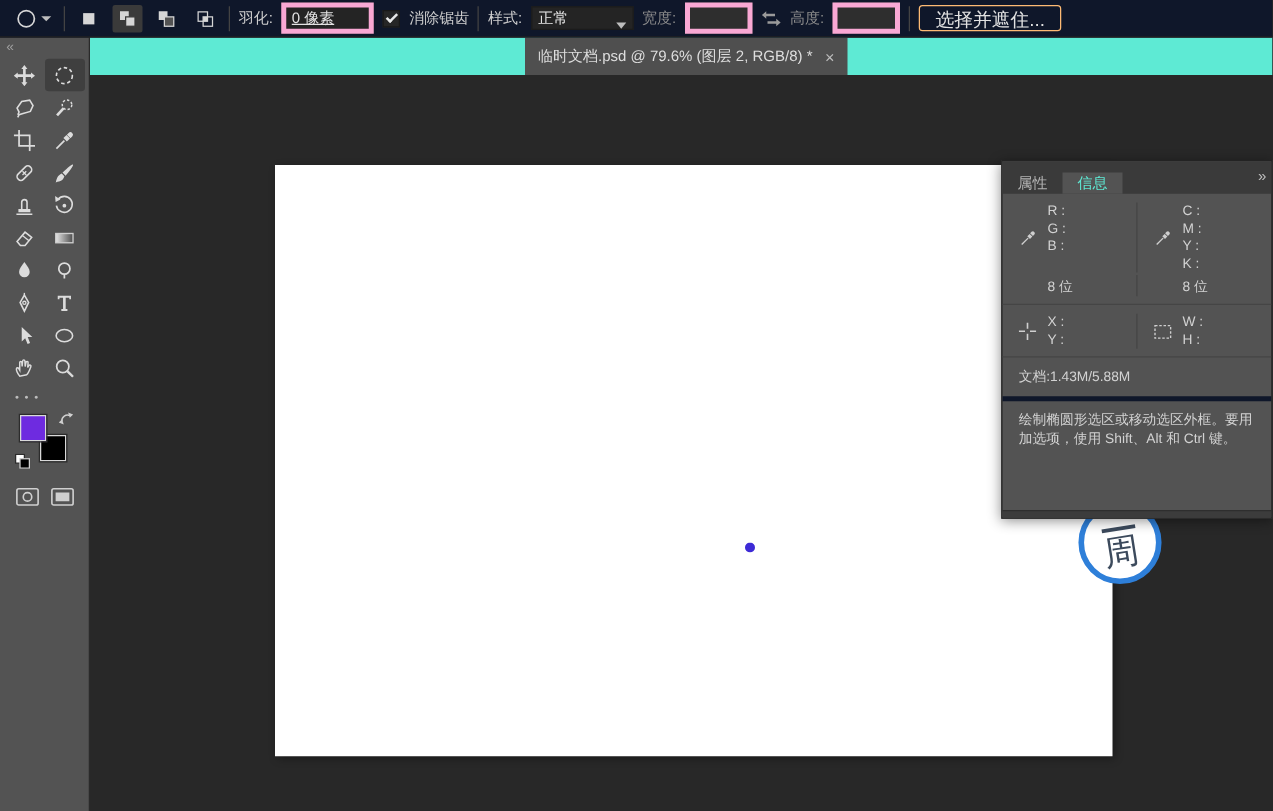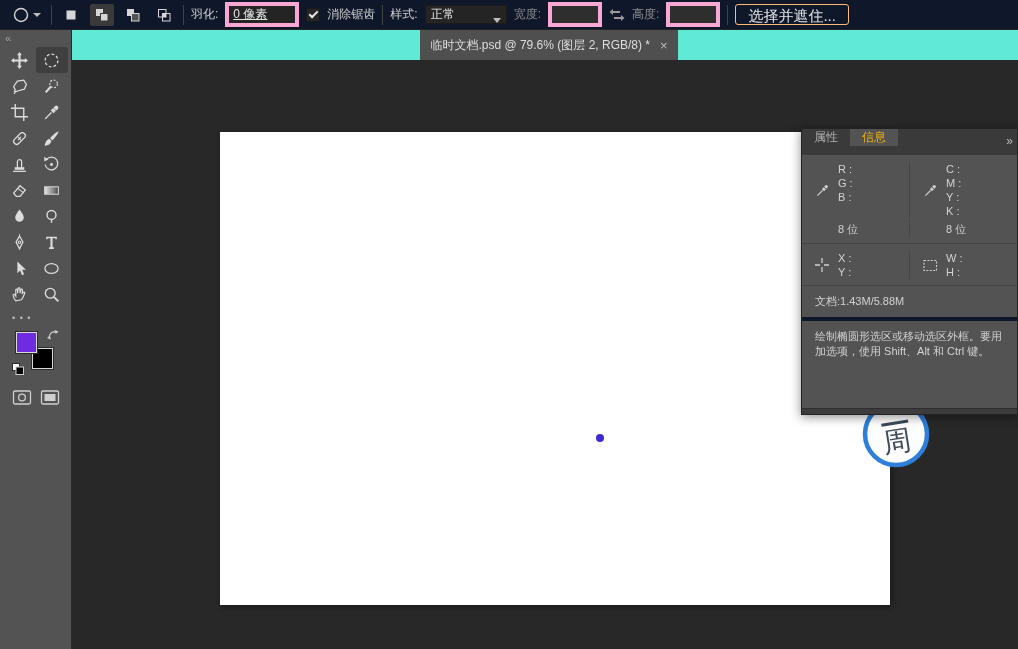--- a/index.html
+++ b/index.html
@@ -80,23 +80,23 @@
   }
   .paint-dot{position:absolute;left:376px;top:302px}
   .logo{position:absolute;left:640px;top:266px}
   
   .panel{
     position:absolute;left:801px;top:128px;width:217px;height:287px;
     background:#535353;z-index:20;box-sizing:border-box;
     border:1px solid #232323;box-shadow:0 2px 10px rgba(0,0,0,.45);
     font-size:11px;color:#d2d2d2;
   }
-  .panel-header{height:26px;background:#3a3a3a;display:flex;align-items:flex-start;position:relative}
+  .panel-header{height:26px;background:#3a3a3a;display:flex;align-items:flex-end;position:relative}
   .ptab{padding:0 12px;display:flex;align-items:center;font-size:12px;color:#b2b2b2}
-  .ptab.active{background:#535353;color:#eab308}
+  .ptab.active{background:#535353;color:#5eead4}
   .panel-collapse{position:absolute;right:4px;top:5px;color:#bdbdbd;font-size:12px}
   .info-cols{display:flex;border-bottom:1px solid #454545;padding:7px 0 6px}
   .info-col{flex:1;padding-left:13px;box-sizing:border-box;display:flex;gap:7px}
   .info-col + .info-col{border-left:1px solid #454545}
   .icol-icon{flex:0 0 16px;display:flex;align-items:center}
   .ilabels div{line-height:14px}
   .bits{flex:1;padding:3px 0 6px 36px}
   .bits + .bits{border-left:1px solid #454545}
   .sec1-wrap{border-bottom:1px solid #454545}
   .sec1-wrap .info-cols{border-bottom:none;padding-bottom:2px}

